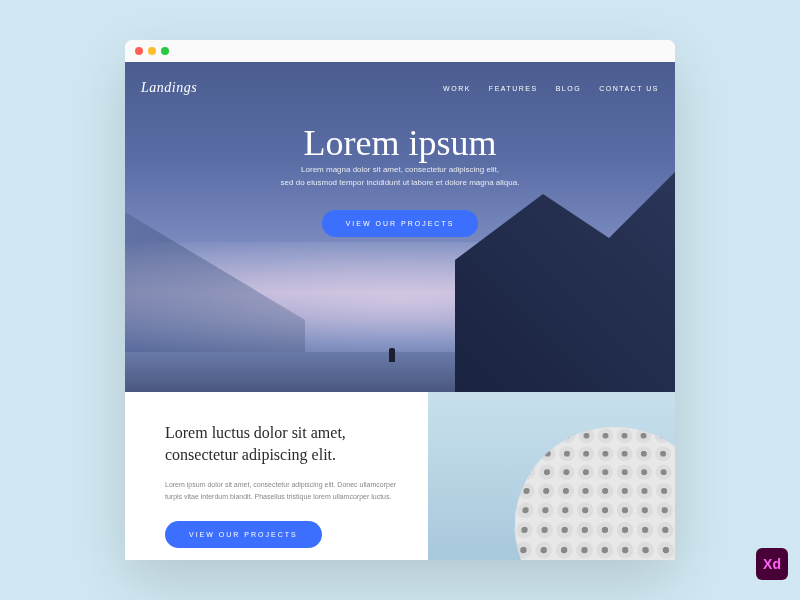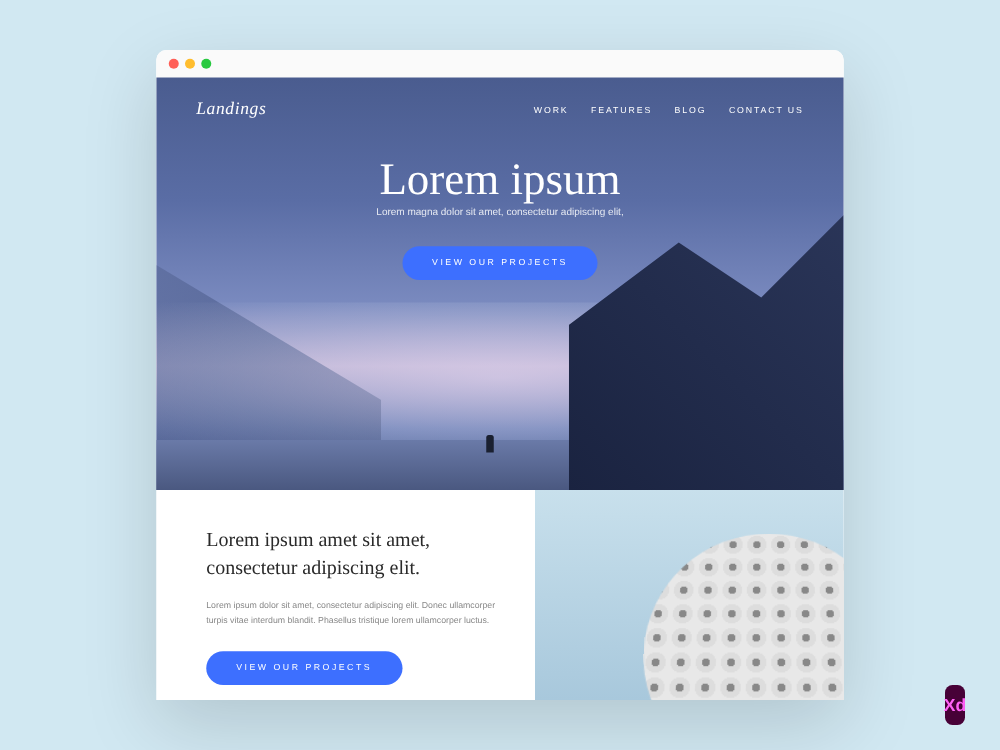--- a/index.html
+++ b/index.html
@@ -58,21 +58,21 @@
       position: absolute; bottom: 30px; left: 48%; width: 6px; height: 14px;
       background: #1a2030; border-radius: 2px 2px 0 0;
     }
     .ground {
       position: absolute; bottom: 0; left: 0; right: 0; height: 40px;
       background: linear-gradient(180deg, #6a7aa8 0%, #4a5880 100%);
     }
     .nav {
       position: absolute; top: 0; left: 0; right: 0;
       display: flex; justify-content: space-between; align-items: center;
-      padding: 18px 32px; z-index: 10;
+      padding: 18px 16px; z-index: 10;
     }
     .logo {
       color: #fff; font-style: italic; font-family: Georgia, serif;
       font-size: 14px; letter-spacing: 0.5px;
     }
     .nav-links { display: flex; gap: 18px; }
     .nav-link {
       color: #fff; font-size: 7px; letter-spacing: 1.5px;
       text-transform: uppercase; cursor: pointer;
     }
@@ -112,22 +112,22 @@
       position: relative; overflow: hidden;
     }
     .building {
       position: absolute; right: -40px; bottom: -60px; width: 200px; height: 200px;
       background: #e8e8e8; border-radius: 50%;
       background-image: radial-gradient(circle at 10px 10px, #888 3px, #ddd 3px, #ddd 8px, transparent 8px);
       background-size: 20px 20px;
       transform: perspective(300px) rotateX(10deg);
     }
     .xd-badge {
-      position: absolute; bottom: 20px; right: 28px;
-      width: 16px; height: 32px; background: #470137;
+      position: absolute; bottom: 20px; right: 12px;
+      width: 32px; height: 32px; background: #470137;
       border-radius: 6px; display: flex; align-items: center;
       justify-content: center; color: #ff61f6; font-weight: 700;
       font-size: 14px; font-family: sans-serif;
     }
   </style>
 </head>
 <body>
 
 <div class="browser">
   <div class="titlebar">
@@ -150,28 +150,29 @@
         <span class="nav-link">FEATURES</span>
         <span class="nav-link">BLOG</span>
         <span class="nav-link">CONTACT US</span>
       </div>
     </div>
 
     <div class="hero-content">
       <h1 class="hero-title">Lorem ipsum</h1>
       <div class="hero-sub">
         <div>Lorem magna dolor sit amet, consectetur adipiscing elit,</div>
+        <div>sed do eiusmod tempor incididunt ut labore et dolore magna aliqua.</div>
       </div>
       <button class="btn">VIEW OUR PROJECTS</button>
     </div>
   </div>
 
   <div class="content">
     <div class="content-left">
-      <h2 class="section-title">Lorem ipsum amet sit amet, consectetur adipiscing elit.</h2>
+      <h2 class="section-title">Lorem luctus dolor sit amet, consectetur adipiscing elit.</h2>
       <p class="section-body">Lorem ipsum dolor sit amet, consectetur adipiscing elit. Donec ullamcorper turpis vitae interdum blandit. Phasellus tristique lorem ullamcorper luctus.</p>
       <button class="btn">VIEW OUR PROJECTS</button>
     </div>
     <div class="content-right">
       <div class="building"></div>
     </div>
   </div>
 </div>
 
 <div class="xd-badge">Xd</div>

